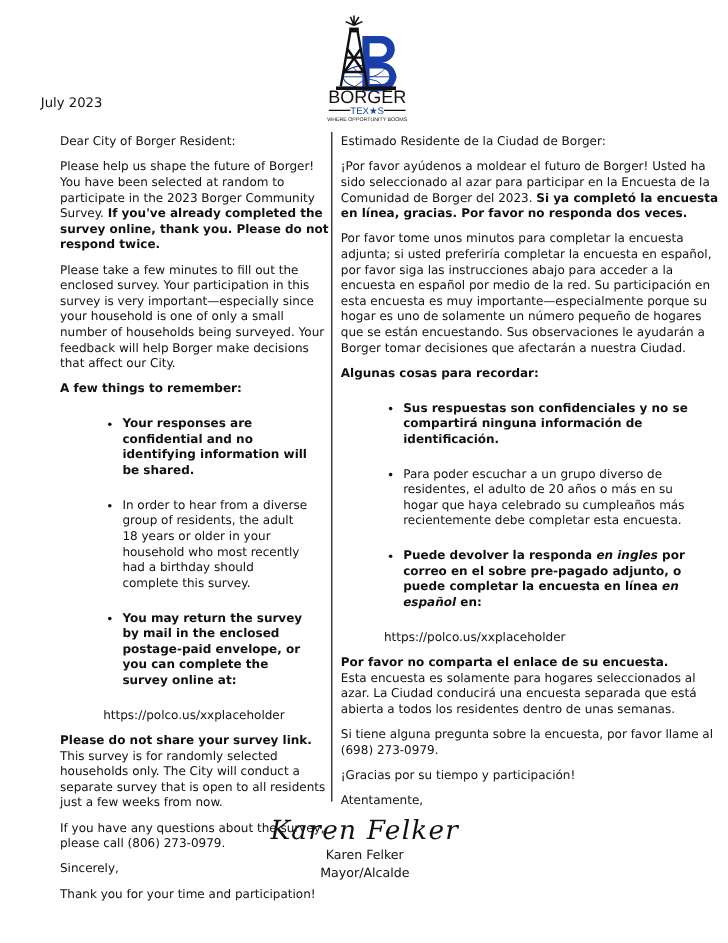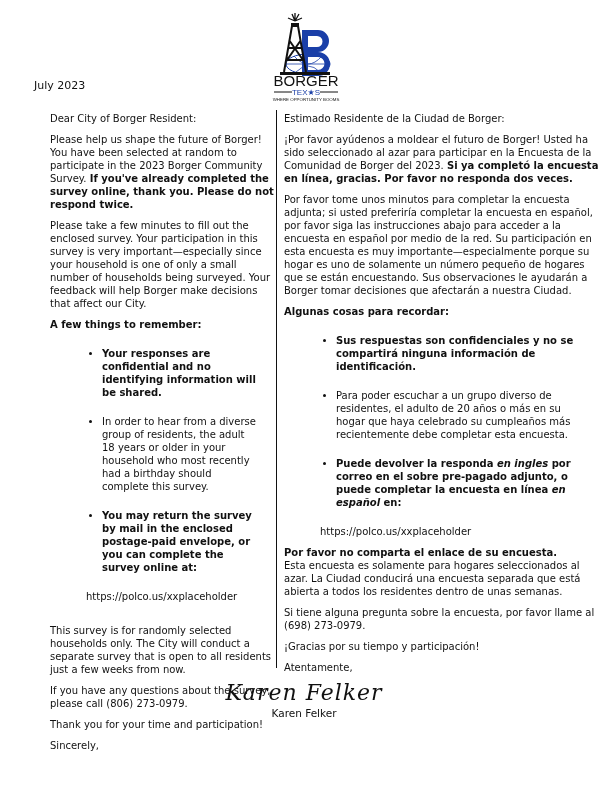--- a/index.html
+++ b/index.html
@@ -50,24 +50,24 @@
   <p>Dear City of Borger Resident:</p>
   <p><span>Please help us shape the future of Borger! You have been selected at random to participate in the 2023 Borger Community Survey. </span><b>If you've already completed the survey online, thank you. Please do not respond twice.</b></p>
   <p>Please take a few minutes to fill out the enclosed survey. Your participation in this survey is very important—especially since your household is one of only a small number of households being surveyed. Your feedback will help Borger make decisions that affect our City.</p>
   <div class="list-title">A few things to remember:</div>
   <ul>
     <li><b>Your responses are confidential and no identifying information will be shared.</b></li>
     <li><span>In order to hear from a diverse group of residents, the adult 18 years or older in your household who most recently had a birthday should complete this survey.</span></li>
     <li><b>You may return the survey by mail in the enclosed postage-paid envelope, or you can complete the survey online at:</b></li>
   </ul>
   <div class="url">https://polco.us/xxplaceholder</div>
-  <p><br><span>This survey is for randomly selected households only. The City will conduct a separate survey that is open to all residents just a few weeks from now.</span></p>
+  <p><b>Please do not share your survey link.</b><br><span>This survey is for randomly selected households only. The City will conduct a separate survey that is open to all residents just a few weeks from now.</span></p>
   <p>If you have any questions about the survey, please call (806) 273-0979.</p>
+  <p>Sincerely,</p>
   <p>Thank you for your time and participation!</p>
-  <p>Sincerely,</p>
 </div>
 
 <div class="divider"></div>
 
 <div class="col col-es">
   <p>Estimado Residente de la Ciudad de Borger:</p>
   <p><span>¡Por favor ayúdenos a moldear el futuro de Borger! Usted ha sido seleccionado al azar para participar en la Encuesta de la Comunidad de Borger del 2023. </span><b>Si ya completó la encuesta en línea, gracias. Por favor no responda dos veces.</b></p>
   <p>Por favor tome unos minutos para completar la encuesta adjunta; si usted preferiría completar la encuesta en español, por favor siga las instrucciones abajo para acceder a la encuesta en español por medio de la red. Su participación en esta encuesta es muy importante—especialmente porque su hogar es uno de solamente un número pequeño de hogares que se están encuestando. Sus observaciones le ayudarán a Borger tomar decisiones que afectarán a nuestra Ciudad.</p>
   <div class="list-title">Algunas cosas para recordar:</div>
   <ul>
@@ -78,13 +78,14 @@
   <div class="url">https://polco.us/xxplaceholder</div>
   <p><b>Por favor no comparta el enlace de su encuesta.</b><br><span>Esta encuesta es solamente para hogares seleccionados al azar. La Ciudad conducirá una encuesta separada que está abierta a todos los residentes dentro de unas semanas.</span></p>
   <p>Si tiene alguna pregunta sobre la encuesta, por favor llame al (698) 273-0979.</p>
   <p>¡Gracias por su tiempo y participación!</p>
   <p>Atentamente,</p>
 </div>
 
 <div class="sig">
   <div class="sig-script">Karen Felker</div>
   <div class="sig-name">Karen Felker</div>
+  <div class="sig-name">Mayor/Alcalde</div>
 </div>
 
 </body></html>

